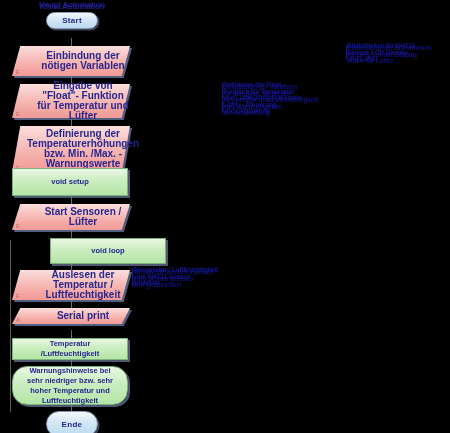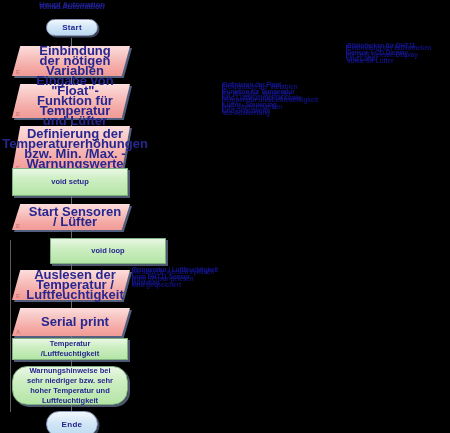--- a/index.html
+++ b/index.html
@@ -71,28 +71,28 @@
     transform: translate(2px, 2px);
     background: #6d7fa8;
     opacity: 0.75;
   }
   .para-body {
     background: linear-gradient(to bottom, #fbdedd 0%, #f8c7c4 30%, #f4a7a3 75%, #f09b97 100%);
     border: 0;
   }
   .para-label {
     position: absolute;
-    left: 4px; top: 0;
+    left: 12px; top: 0;
     width: 100%; height: 100%;
     display: flex;
     align-items: center;
     justify-content: center;
     text-align: center;
     color: #27278f;
-    font-size: 13px;
+    font-size: 10px;
     font-weight: bold;
     line-height: 10px;
     padding: 0 12px;
     box-sizing: border-box;
   }
   .para-marker {
     position: absolute;
     left: 4px;
     bottom: 1px;
     font-size: 6px;
@@ -167,21 +167,21 @@
   <div class="conn" style="left:71px; top:196px; height:8px;"></div>
   <div class="conn" style="left:71px; top:230px; height:8px;"></div>
   <div class="conn" style="left:71px; top:264px; height:6px;"></div>
   <div class="conn" style="left:71px; top:300px; height:8px;"></div>
   <div class="conn" style="left:71px; top:330px; height:8px;"></div>
   <div class="conn" style="left:71px; top:360px; height:6px;"></div>
   <div class="conn" style="left:71px; top:405px; height:6px;"></div>
 
   <div class="conn" style="left:10px; top:240px; height:172px; background:#5a5a5a;"></div>
 
-  <div class="oval" style="left:46px; top:19px; width:52px; height:17px;">
+  <div class="oval" style="left:46px; top:12px; width:52px; height:17px;">
     <span>Start</span>
   </div>
 
   <div class="para-wrap" style="left:12px; top:46px; width:118px; height:30px;">
     <div class="para-shadow"></div>
     <div class="para-body"></div>
     <div class="para-label">Einbindung der nötigen Variablen</div>
     <div class="para-marker">E</div>
   </div>
 
@@ -214,21 +214,21 @@
     <span>void loop</span>
   </div>
 
   <div class="para-wrap" style="left:12px; top:270px; width:118px; height:30px;">
     <div class="para-shadow"></div>
     <div class="para-body"></div>
     <div class="para-label">Auslesen der Temperatur / Luftfeuchtigkeit</div>
     <div class="para-marker">E</div>
   </div>
 
-  <div class="para-wrap" style="left:12px; top:308px; width:118px; height:28px;">
+  <div class="para-wrap" style="left:12px; top:308px; width:118px; height:16px;">
     <div class="para-shadow"></div>
     <div class="para-body"></div>
     <div class="para-label">Serial print</div>
     <div class="para-marker">A</div>
   </div>
 
   <div class="rect" style="left:12px; top:338px; width:116px; height:22px;">
     <span>Temperatur /Luftfeuchtigkeit</span>
   </div>
 

